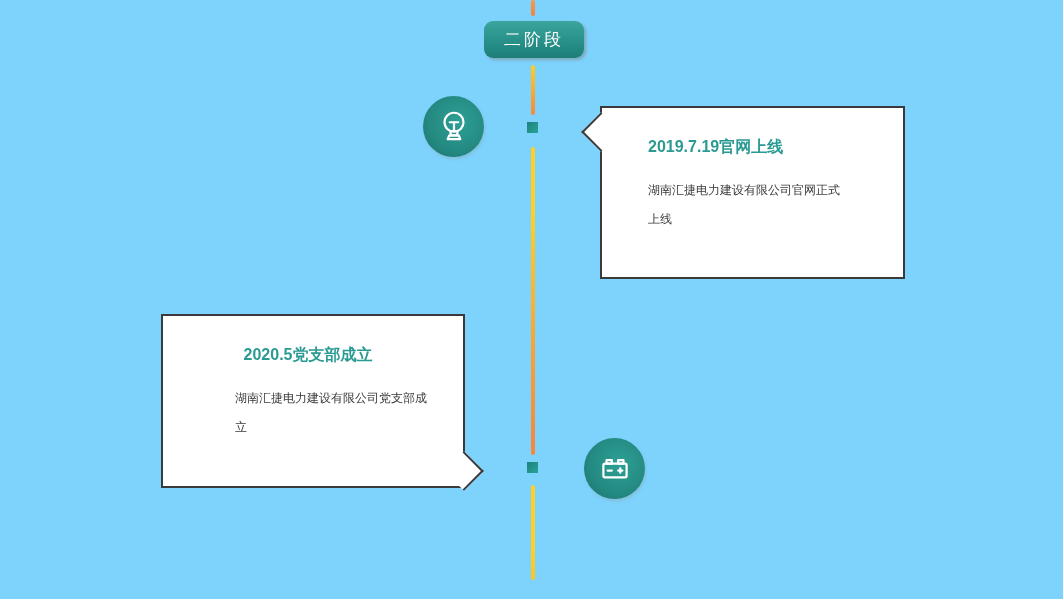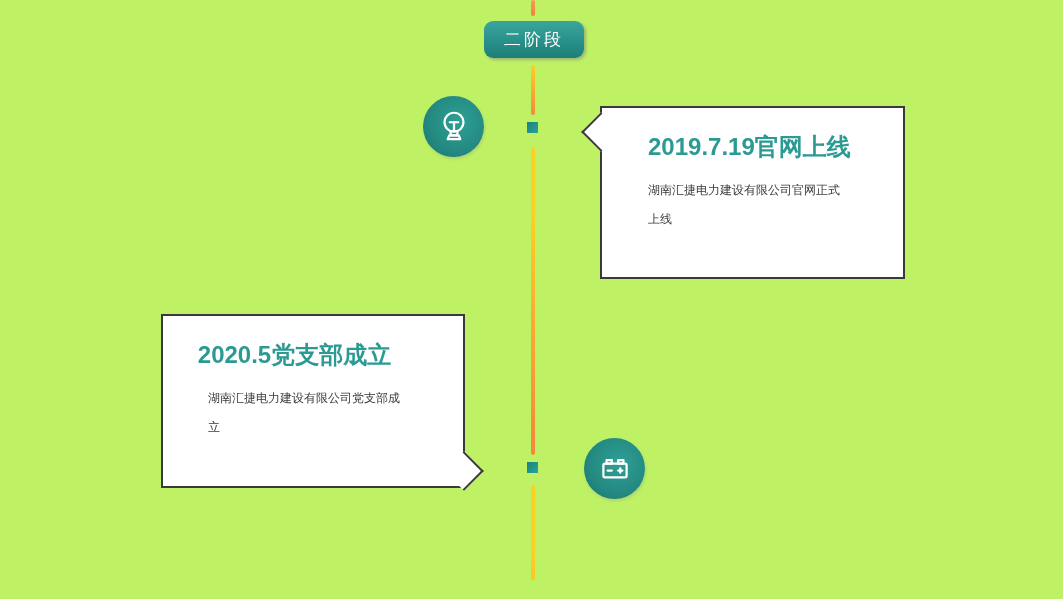--- a/index.html
+++ b/index.html
@@ -1,16 +1,16 @@
 <!DOCTYPE html>
 <html><head>
 <meta charset="utf-8">
 <style>
   html,body{margin:0;padding:0;background:#fff;}
-  .canvas{position:relative;width:1063px;height:599px;background:#bef264;overflow:hidden;
+  .canvas{position:relative;width:1063px;height:599px;background:#7dd3fc;overflow:hidden;
           font-family:"Liberation Sans","DejaVu Sans",sans-serif;}
 
   
   .seg{position:absolute;left:531px;width:4px;border-radius:2px;z-index:1;}
   .seg-a{top:0;height:16px;background:linear-gradient(180deg,#F89B4F,#F4803A);}
   .seg-b{top:65px;height:50px;background:linear-gradient(180deg,#FDD023,#F6883C);}
   .seg-c{top:147px;height:308px;background:linear-gradient(180deg,#FDD023 0%,#FDD023 22%,#F9A833 60%,#F6883C 96%);}
   .seg-d{top:485px;height:95px;background:linear-gradient(180deg,#FDD023 0%,#FDD023 70%,#FCC427 100%);}
 
   
@@ -37,24 +37,24 @@
   .card{position:absolute;background:#ffffff;border:2px solid #3a3a3a;z-index:2;box-sizing:border-box;}
   .card-right{left:600px;top:106px;width:305px;height:173px;}
   .card-left{left:161px;top:314px;width:304px;height:174px;}
   .notch{position:absolute;width:26px;height:26px;background:#ffffff;}
   .notch-left{left:-15px;top:10px;transform:rotate(45deg);
               border-left:2px solid #3a3a3a;border-bottom:2px solid #3a3a3a;}
   .notch-right{right:-15px;top:141px;transform:rotate(45deg);
                border-top:2px solid #3a3a3a;border-right:2px solid #3a3a3a;}
 
   .card-content{position:relative;padding:26px 18px 0 46px;}
-  .card-title{color:#2B9A93;font-weight:bold;font-size:24px;line-height:26px;margin:0 0 16px 0;}
+  .card-title{color:#2B9A93;font-weight:bold;font-size:16px;line-height:26px;margin:0 0 16px 0;}
   .card-title.centered{text-align:center;margin-left:-46px;margin-right:0;padding-right:18px;}
   .card-body{color:#3a3a3a;font-size:12px;line-height:29px;width:202px;margin:0;}
-  .card-left .card-content{padding-left:45px;}
+  .card-left .card-content{padding-left:72px;}
 </style>
 </head>
 <body>
 
 <div class="canvas">
 
   <div class="seg seg-a"></div>
   <div class="seg seg-b"></div>
   <div class="seg seg-c"></div>
   <div class="seg seg-d"></div>

